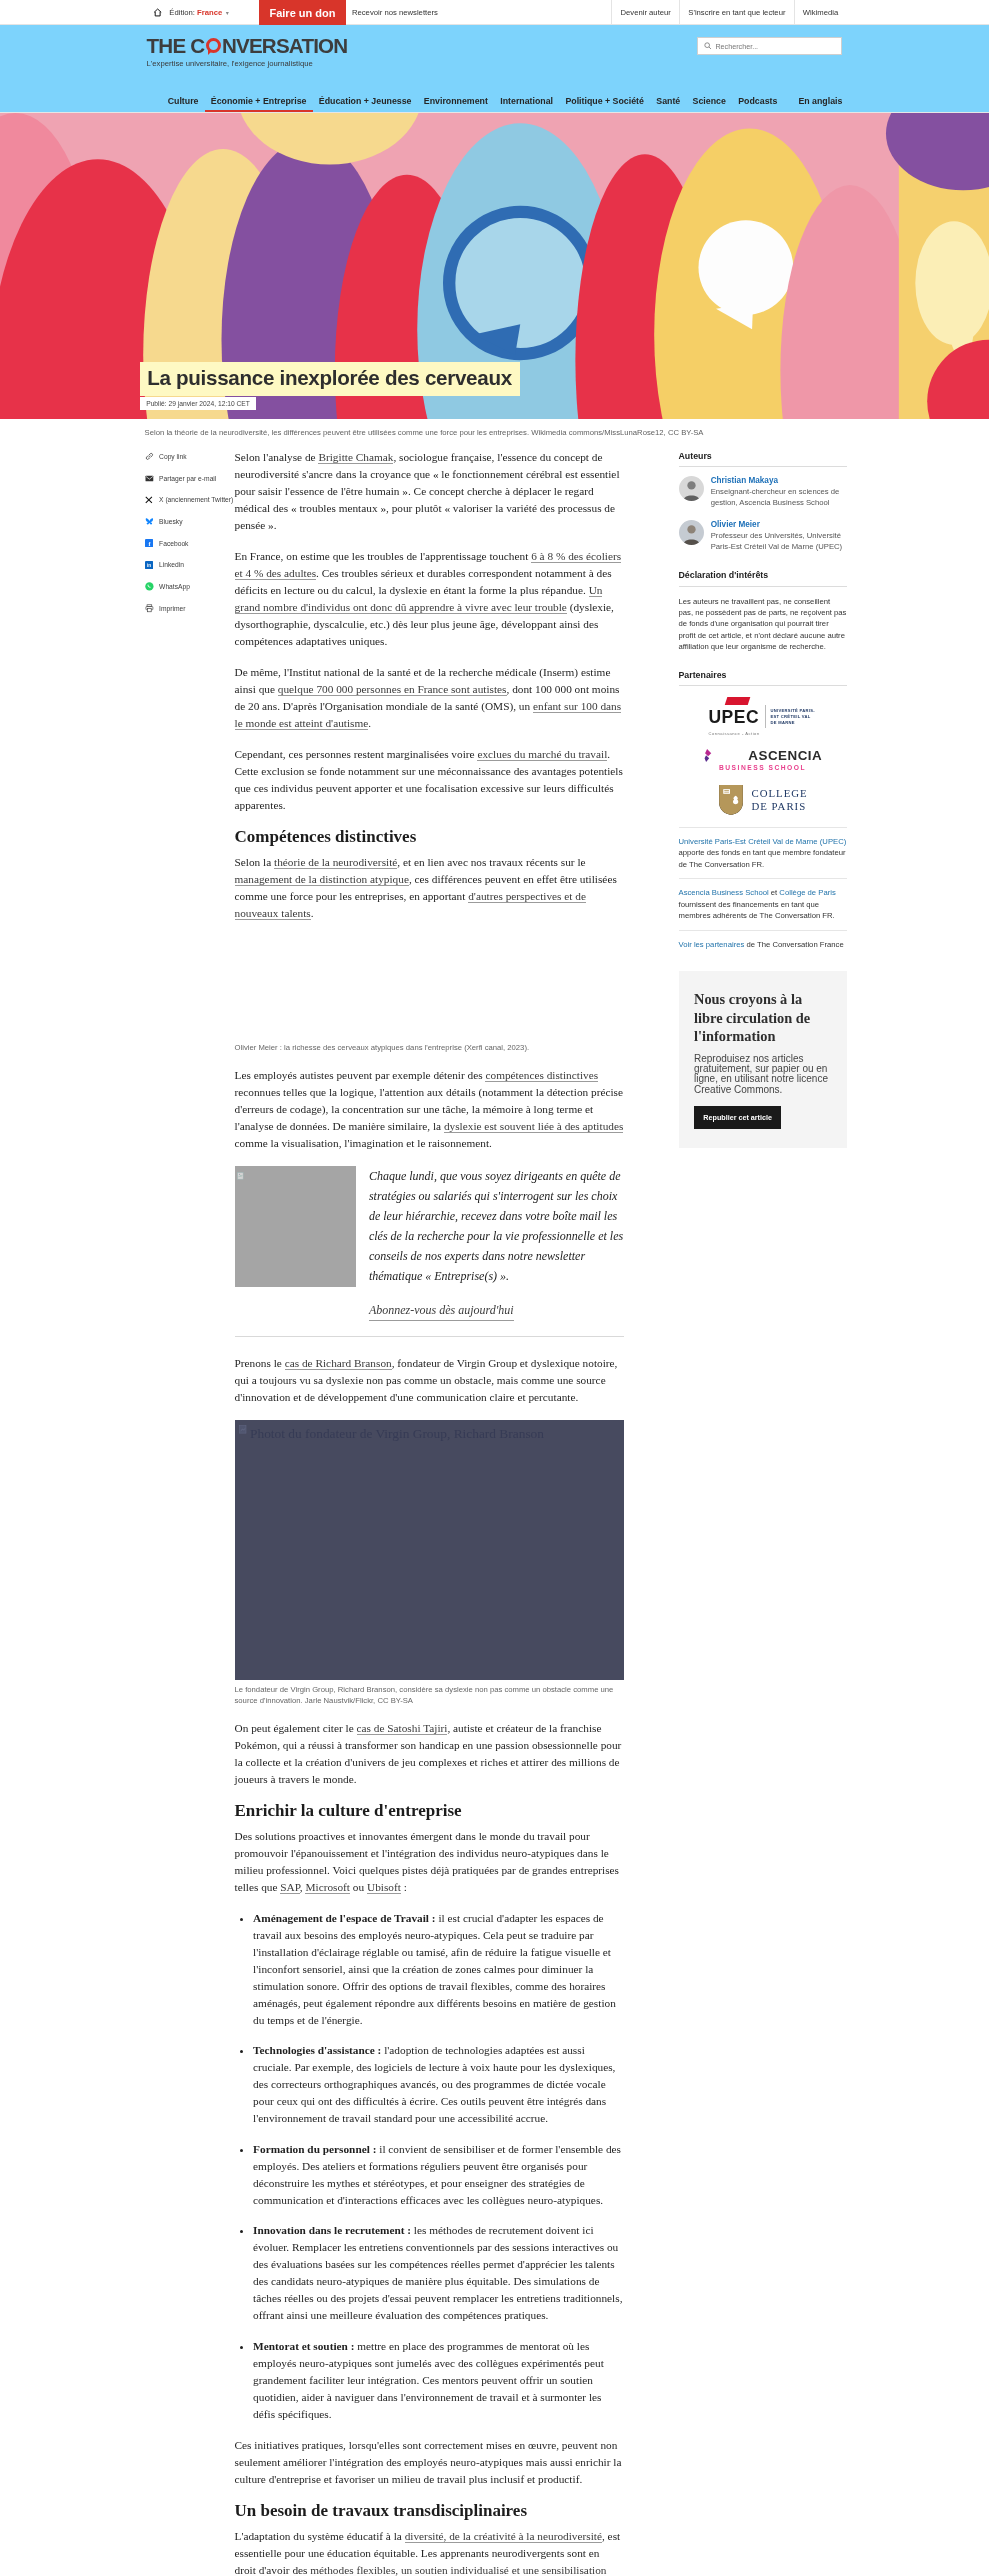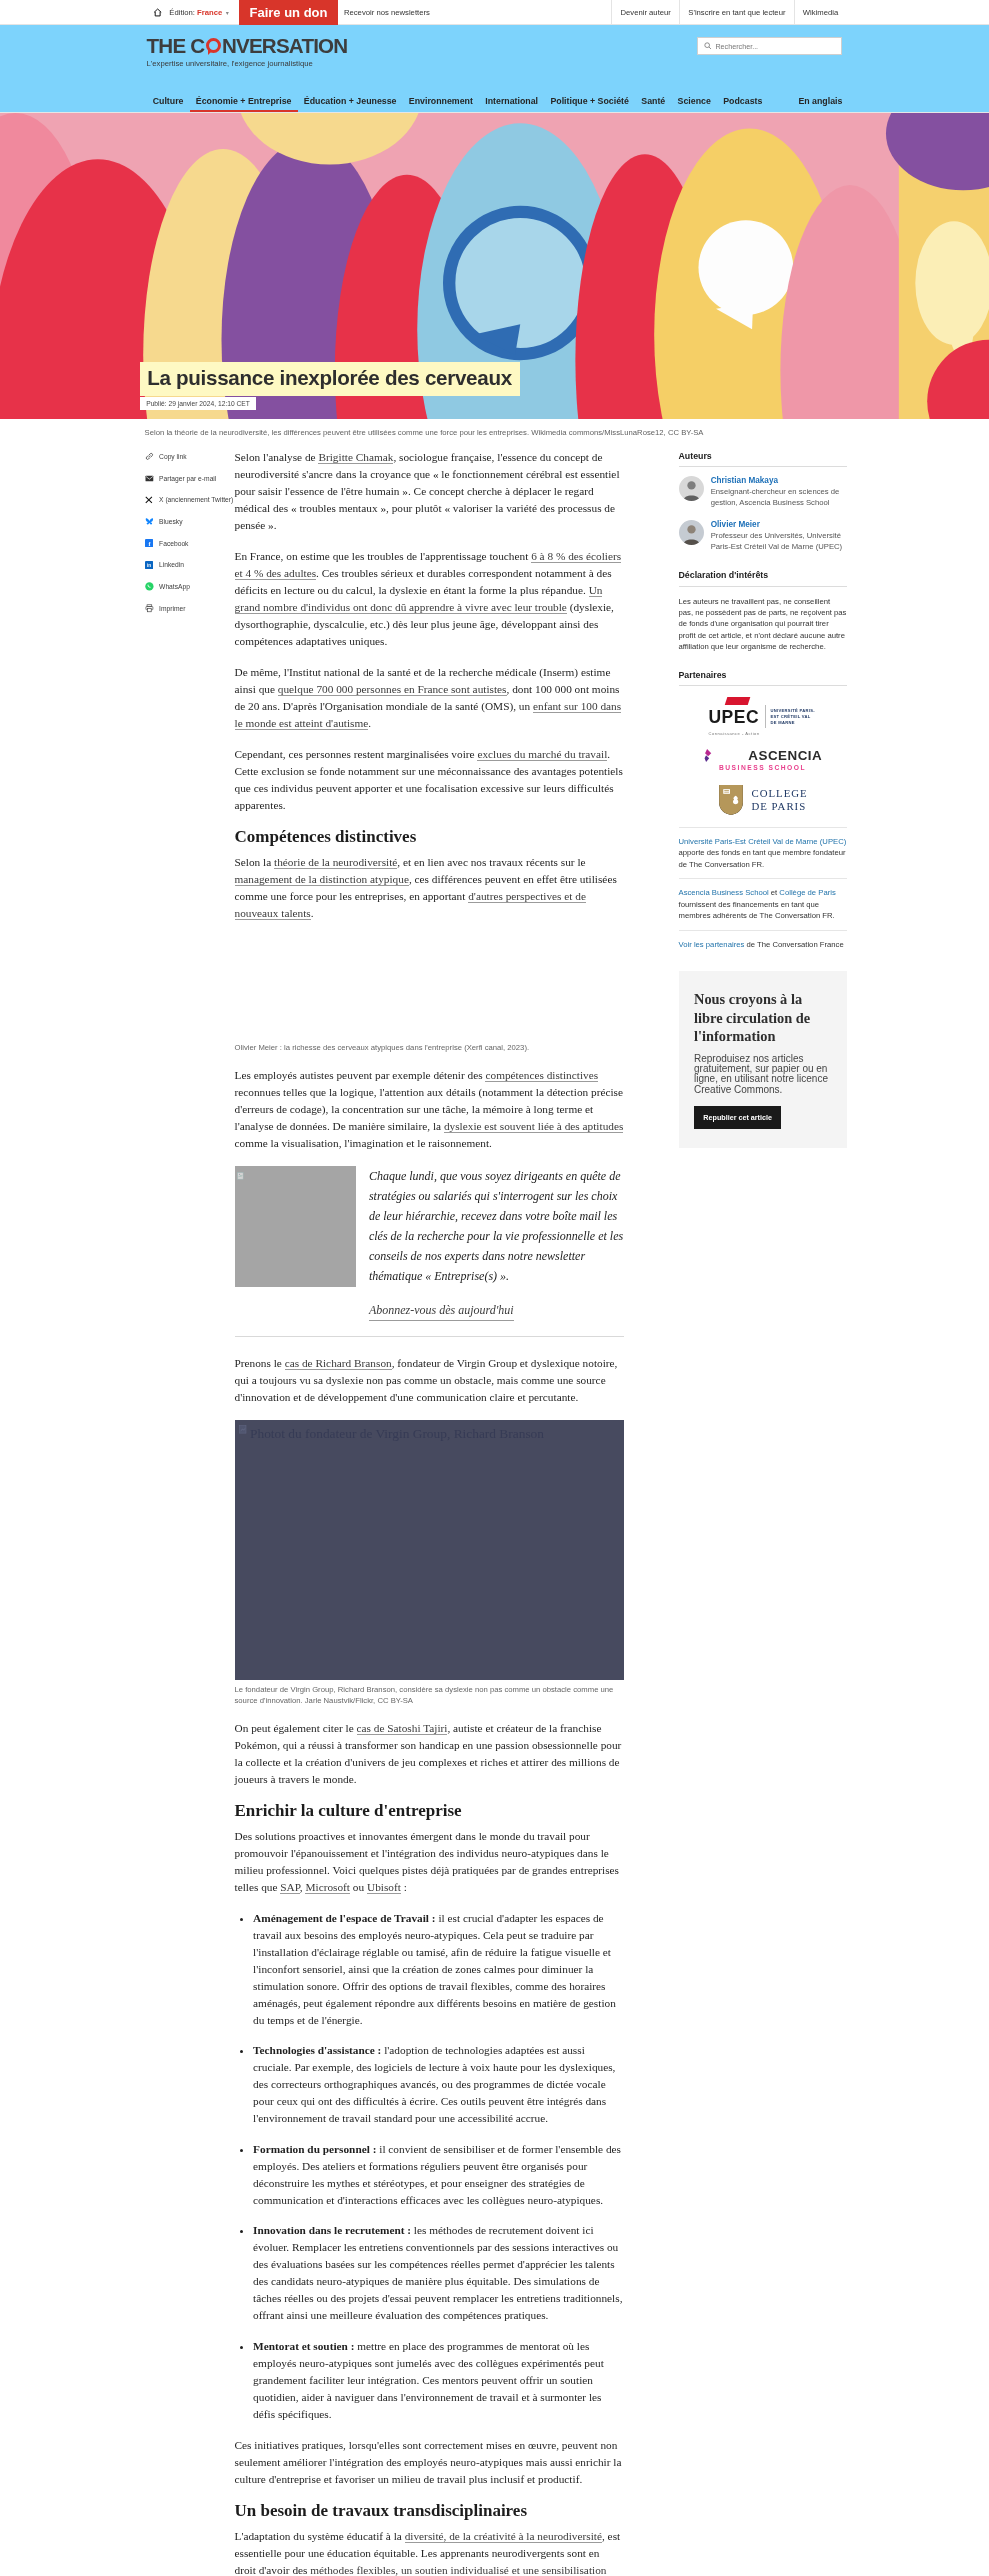--- a/index.html
+++ b/index.html
@@ -9,33 +9,33 @@
   
   .topbar { height:25px; background:#fff; border-bottom:0.5px solid #e4e4e4; }
   .topbar-inner { width:704px; margin:0 auto; height:25px; display:flex; align-items:stretch; justify-content:space-between; }
   .tb-left, .tb-right { display:flex; align-items:center; }
   .tb-left { padding-left:10.3px; }
   .tb-item { font-size:7.7px; color:#333; display:flex; align-items:center; height:25px; padding:0 6.2px; text-decoration:none; }
   .tb-home { padding:0 7.2px 0 0; }
   .tb-edition-label { color:#333; padding-right:2.1px; }
   .tb-edition-value { color:#d8352a; font-weight:bold; }
   .tb-caret { color:#888; font-size:5.2px; margin-left:2.6px; }
-  .btn-don { background:#d8352a; color:#fff; font-weight:bold; font-size:13px; border:none; padding:0 10.3px; height:25px; margin-left:3px; cursor:pointer; }
+  .btn-don { background:#d8352a; color:#fff; font-weight:bold; font-size:11px; border:none; padding:0 10.3px; height:25px; margin-left:23px; cursor:pointer; }
   .tb-right .tb-item { border-left:0.5px solid #e4e4e4; padding:0 8.2px; }
 
   
   .masthead { background:#7dd3fc; height:88px; position:relative; border-bottom:0.5px solid #e6e6e6; }
   .logo { position:absolute; left:4.1px; top:9.3px; font-weight:bold; font-size:20.6px; letter-spacing:-0.8px; color:#3d3d3d; display:flex; align-items:center; white-space:nowrap; }
   .logo-o { display:inline-block; width:15.5px; height:15.5px; border:3.6px solid #d8352a; border-radius:50%; margin:0 0.5px 2.1px 1.5px; position:relative; }
   .logo-o::after { content:""; position:absolute; left:-1px; bottom:-4.6px; width:0; height:0; border-style:solid; border-width:5.2px 5.2px 0 0; border-color:#d8352a transparent transparent transparent; }
   .tagline { position:absolute; left:4.1px; top:34px; font-size:7.7px; color:#3a3a3a; }
   .search-box { position:absolute; right:4.1px; top:12.4px; width:145px; height:17.5px; background:#fff; border:0.5px solid #cfcfcf; display:flex; align-items:center; padding:0 5.2px; }
   .search-box input { border:none; outline:none; font-size:7.2px; color:#555; width:100%; background:transparent; font-family:"Liberation Sans", sans-serif; }
   .search-icon { margin-right:4.1px; display:inline-flex; }
-  .mainnav { position:absolute; left:4px; bottom:0; display:flex; }
+  .mainnav { position:absolute; left:19px; bottom:0; display:flex; }
   .mainnav a { font-size:8.8px; font-weight:bold; color:#262626; text-decoration:none; padding:0 6.2px 6.2px 6.2px; }
   .mainnav a.active { border-bottom:2.1px solid #d8352a; padding-bottom:4.1px; }
   .nav-en { position:absolute; right:4.1px; bottom:6.2px; font-size:8.8px; font-weight:bold; color:#262626; text-decoration:none; }
 
   
   .hero { position:relative; height:306px; overflow:hidden; }
   .hero svg.heroart { position:absolute; inset:0; display:block; }
   .hero-overlay { position:absolute; left:140px; bottom:9.3px; }
   .hero-line { display:table; background:#fef9c3; padding:4.1px 8.2px 5.2px 7.2px; }
   .hero-line span { font-size:20.6px; font-weight:bold; color:#2e2e2e; letter-spacing:-0.3px; }

